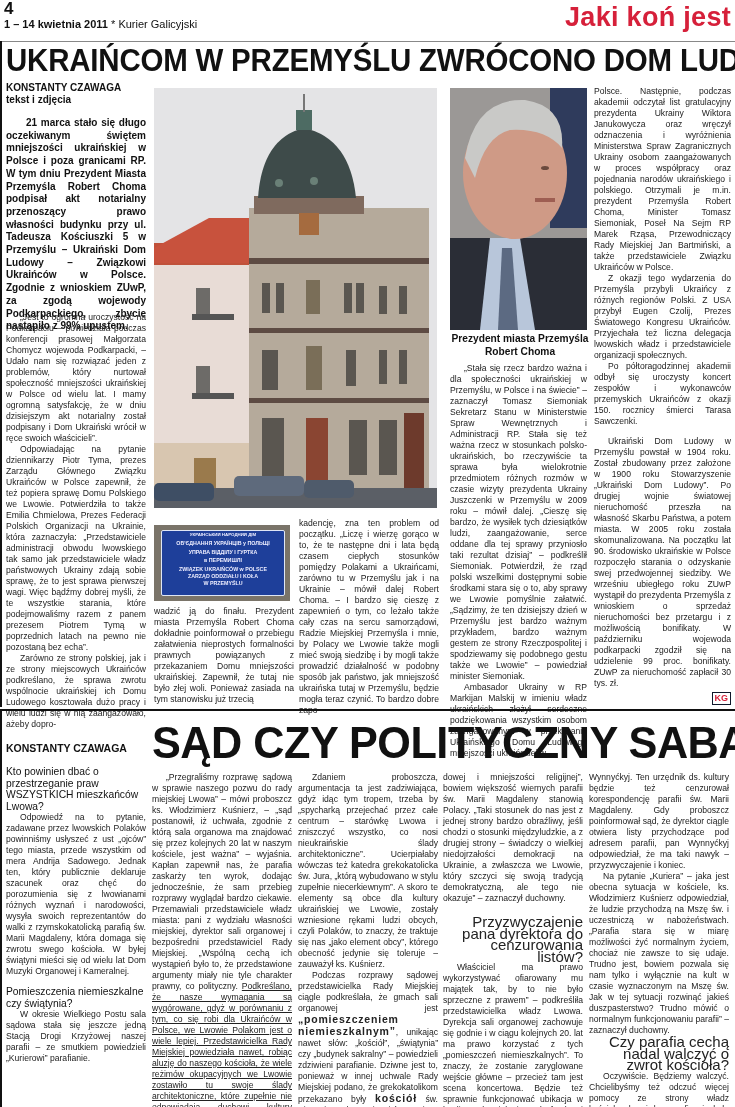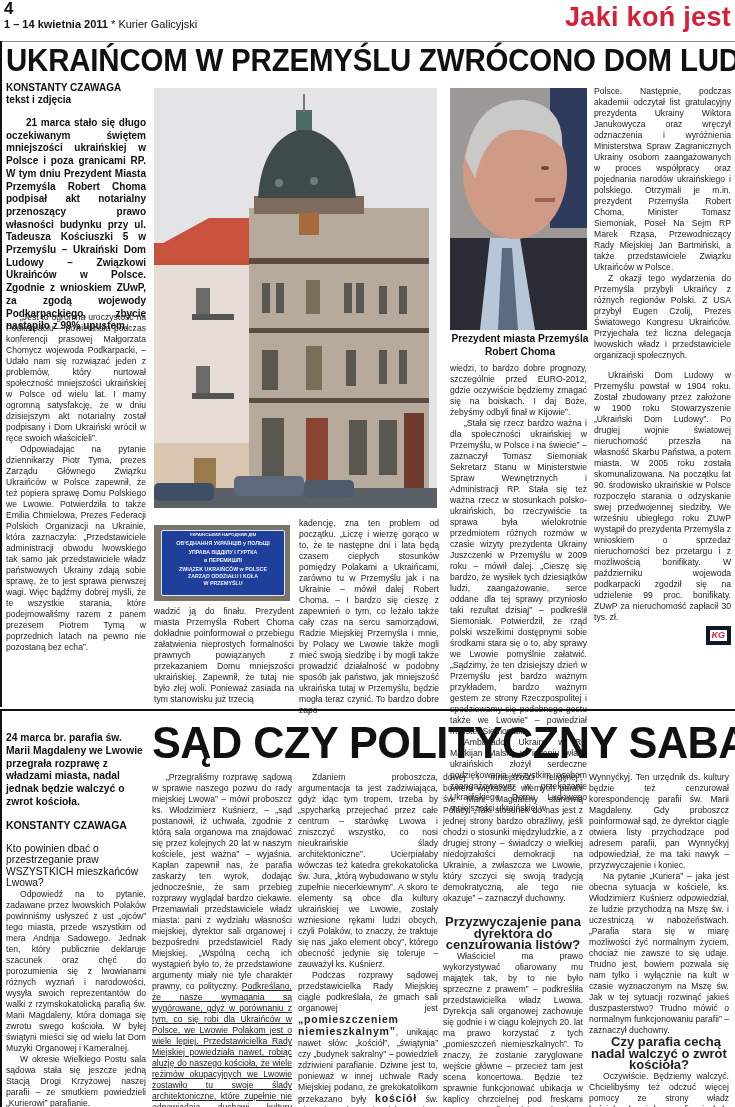--- a/index.html
+++ b/index.html
@@ -13,27 +13,27 @@
   .leftrule1 { left:0; top:41px; width:2px; height:666px; background:#111; }
   .h1 { left:6px; top:44px; width:729px; font-size:31px; font-weight:bold; line-height:34px; letter-spacing:-0.2px; font-family:"Liberation Sans", sans-serif; transform:scaleX(0.95); transform-origin:left; white-space:nowrap; }
   .col { font-size:8.6px; line-height:11px; text-align:justify; color:#222; font-family:"Liberation Sans", sans-serif; }
   .col p { margin:0; text-indent:14px; }
   .col p.noind { text-indent:0; }
   .lead { font-size:10px; line-height:12.7px; font-weight:bold; text-align:justify; }
   .lead p { margin:0; text-indent:20px; }
   .byline { font-size:10px; font-weight:bold; line-height:12px; }
   .photo { overflow:hidden; }
   .caption { font-size:10.2px; line-height:12.5px; font-weight:bold;text-align:center; }
-  .kg { display:inline-block; background:#fff; color:#d6203a; border:4px solid #0f172a; font-size:9px; font-style:italic; font-weight:bold; padding:0 2px; line-height:11px; }
+  .kg { display:inline-block; background:#fff; color:#d6203a; border:1px solid #0f172a; font-size:9px; font-weight:bold; padding:0 2px; line-height:11px; }
   .divider2 { left:0; top:709px; width:735px; height:2px; background:#111; }
   .leftrule2 { left:0; top:709px; width:2px; height:398px; background:#111; }
   .h2 { left:152px; top:719px; font-size:45px; line-height:48px; font-weight:bold; letter-spacing:-0.5px; white-space:nowrap; transform:scaleX(0.96); transform-origin:left; }
   .lead2 { font-size:10.3px; line-height:12.8px; font-weight:bold; }
   .subhead { font-size:10.3px; line-height:11.5px; font-weight:normal; margin-top:6px; }
-  .sub2 { font-size:13px; font-weight:bold; line-height:11.5px; text-align:center; }
+  .sub2 { font-size:15px; font-weight:normal; line-height:11.5px; text-align:right; }
   .u { text-decoration:underline; }
   .big { font-size:10.5px; font-weight:bold; letter-spacing:0.8px; }
 </style>
 </head>
 <body>
 
 <div class="abs pagenum">4</div>
 <div class="abs dateline"><b>1 – 14 kwietnia 2011</b><span> * </span><span>Kurier Galicyjski</span></div>
 <div class="abs section">Jaki koń jest</div>
 <div class="abs topline"></div>
@@ -46,20 +46,21 @@
   <div class="byline">tekst i zdjęcia</div>
 </div>
 
 <div class="abs lead" style="left:6px;top:117px;width:140px;">
   <p>21 marca stało się długo oczekiwanym świętem mniejszości ukraińskiej w Polsce i poza granicami RP. W tym dniu Prezydent Miasta Przemyśla Robert Choma podpisał akt notarialny przenoszący prawo własności budynku przy ul. Tadeusza Kościuszki 5 w Przemyślu – Ukraiński Dom Ludowy – Związkowi Ukraińców w Polsce. Zgodnie z wnioskiem ZUwP, za zgodą wojewody Podkarpackiego, zbycie nastąpiło z 99% upustem.</p>
 </div>
 
 <div class="abs col" style="left:6px;top:312px;width:140px;">
   <p>„Jest to ogromna uroczystość na Podkarpaciu – powiedziała podczas konferencji prasowej Małgorzata Chomycz wojewoda Podkarpacki, – Udało nam się rozwiązać jeden z problemów, który nurtował społeczność mniejszości ukraińskiej w Polsce od wielu lat. I mamy ogromną satysfakcję, że w dniu dzisiejszym akt notarialny został podpisany i Dom Ukraiński wrócił w ręce swoich właścicieli”.</p>
   <p>Odpowiadając na pytanie dziennikarzy Piotr Tyma, prezes Zarządu Głównego Związku Ukraińców w Polsce zapewnił, że też popiera sprawę Domu Polskiego we Lwowie. Potwierdziła to także Emilia Chmielowa, Prezes Federacji Polskich Organizacji na Ukrainie, która zaznaczyła: „Przedstawiciele administracji obwodu lwowskiego tak samo jak przedstawiciele władz państwowych Ukrainy zdają sobie sprawę, że to jest sprawa pierwszej wagi. Więc bądźmy dobrej myśli, że te wszystkie starania, które podejmowaliśmy razem z panem prezesem Piotrem Tymą w poprzednich latach na pewno nie pozostaną bez echa”.</p>
+  <p>Zarówno ze strony polskiej, jak i ze strony miejscowych Ukraińców podkreślano, że sprawa zwrotu wspólnocie ukraińskiej ich Domu Ludowego kosztowała dużo pracy i wielu ludzi się w nią zaangażowało, ażeby dopro-</p>
 </div>
 
 <div class="abs photo" style="left:154px;top:88px;width:283px;height:420px;background:#dcdcdc;" title="Ukraiński Dom Ludowy w Przemyślu">
   <svg width="283" height="420" viewBox="0 0 283 420">
     <rect width="283" height="420" fill="#e4e4e6"></rect>
 
     <rect x="0" y="170" width="95" height="250" fill="#e8dcd6"></rect>
     <rect x="0" y="155" width="95" height="22" fill="#c0513a"></rect>
     <rect x="42" y="200" width="14" height="30" fill="#6d6b68"></rect>
     <rect x="42" y="278" width="14" height="30" fill="#6d6b68"></rect>
@@ -142,45 +143,45 @@
     <ellipse cx="65" cy="85" rx="52" ry="66" fill="#cf9a86"></ellipse>
     <path d="M15 70 Q25 10 75 12 Q115 18 112 60 Q95 40 60 42 Q35 48 25 90 Z" fill="#c9c9c7"></path>
     <ellipse cx="95" cy="80" rx="4" ry="2" fill="#6b4a3e"></ellipse>
     <rect x="85" y="110" width="20" height="4" fill="#9e5e52"></rect>
   </svg>
 </div>
 
 <div class="abs caption" style="left:450px;top:333px;width:140px;">Prezydent miasta Przemyśla Robert Choma</div>
 
 <div class="abs col" style="left:450px;top:363px;width:137px;">
-  <p class="noind">wiedzi, to bardzo dobre prognozy, szczególnie przed EURO-2012, gdzie oczywiście będziemy zmagać się na boiskach. I daj Boże, żebyśmy odbyli finał w Kijowie”.</p>
   <p>„Stała się rzecz bardzo ważna i dla społeczności ukraińskiej w Przemyślu, w Polsce i na świecie” – zaznaczył Tomasz Siemoniak Sekretarz Stanu w Ministerstwie Spraw Wewnętrznych i Administracji RP. Stała się też ważna rzecz w stosunkach polsko-ukraińskich, bo rzeczywiście ta sprawa była wielokrotnie przedmiotem różnych rozmów w czasie wizyty prezydenta Ukrainy Juszczenki w Przemyślu w 2009 roku – mówił dalej. „Cieszę się bardzo, że wysiłek tych dziesiątków ludzi, zaangażowanie, serce oddane dla tej sprawy przyniosło taki rezultat dzisiaj” – podkreślił Siemoniak. Potwierdził, że rząd polski wszelkimi dostępnymi sobie środkami stara się o to, aby sprawy we Lwowie pomyślnie załatwić. „Sądzimy, że ten dzisiejszy dzień w Przemyślu jest bardzo ważnym przykładem, bardzo ważnym gestem ze strony Rzeczpospolitej i spodziewamy się podobnego gestu także we Lwowie” – powiedział minister Siemoniak.</p>
   <p>Ambasador Ukrainy w RP Markijan Malskij w imieniu władz ukraińskich złożył serdeczne podziękowania wszystkim osobom zaangażowanym w przekazanie Ukraińskiego Domu Ludowego mniejszości ukraińskiej w</p>
 </div>
 
 <div class="abs col" style="left:594px;top:86px;width:137px;">
   <p class="noind">Polsce. Następnie, podczas akademii odczytał list gratulacyjny prezydenta Ukrainy Wiktora Janukowycza oraz wręczył odznaczenia i wyróżnienia Ministerstwa Spraw Zagranicznych Ukrainy osobom zaangażowanych w proces współpracy oraz pojednania narodów ukraińskiego i polskiego. Otrzymali je m.in. prezydent Przemyśla Robert Choma, Minister Tomasz Siemoniak, Poseł Na Sejm RP Marek Rząsa, Przewodniczący Rady Miejskiej Jan Bartmiński, a także przedstawiciele Związku Ukraińców w Polsce.</p>
   <p>Z okazji tego wydarzenia do Przemyśla przybyli Ukraińcy z różnych regionów Polski. Z USA przybył Eugen Czolij, Prezes Światowego Kongresu Ukraińców. Przyjechała też liczna delegacja lwowskich władz i przedstawiciele organizacji społecznych.</p>
+  <p>Po półtoragodzinnej akademii odbył się uroczysty koncert zespołów i wykonawców przemyskich Ukraińców z okazji 150. rocznicy śmierci Tarasa Sawczenki.</p>
   <p style="height:9px;"></p>
   <p>Ukraiński Dom Ludowy w Przemyślu powstał w 1904 roku. Został zbudowany przez założone w 1900 roku Stowarzyszenie „Ukraiński Dom Ludowy”. Po drugiej wojnie światowej nieruchomość przeszła na własność Skarbu Państwa, a potem miasta. W 2005 roku została skomunalizowana. Na początku lat 90. środowisko ukraińskie w Polsce rozpoczęło starania o odzyskanie swej przedwojennej siedziby. We wrześniu ubiegłego roku ZUwP wystąpił do prezydenta Przemyśla z wnioskiem o sprzedaż nieruchomości bez przetargu i z możliwością bonifikaty. W październiku wojewoda podkarpacki zgodził się na udzielenie 99 proc. bonifikaty. ZUwP za nieruchomość zapłacił 30 tys. zł.</p>
   <div style="text-align:right;margin-top:3px;"><span class="kg">KG</span></div>
 </div>
 
 <div class="abs divider2"></div>
 <div class="abs leftrule2"></div>
 
 <div class="abs h2">SĄD CZY POLITYCZNY SABAT?</div>
 
 <div class="abs" style="left:6px;top:732px;width:140px;">
-  <div class="lead2">24 marca br. parafia św. Marii Magdaleny we Lwowie przegrała rozprawę z władzami miasta, nadal jednak będzie walczyć o zwrot kościoła.</div>
   <div class="byline" style="margin-top:10px;font-size:10.5px;">KONSTANTY CZAWAGA</div>
   <div class="subhead" style="margin-top:12px;">Kto powinien dbać o przestrzeganie praw WSZYSTKICH mieszkańców Lwowa?</div>
   <div class="col">
     <p>Odpowiedź na to pytanie, zadawane przez lwowskich Polaków powinniśmy usłyszeć z ust „ojców” tego miasta, przede wszystkim od mera Andrija Sadowego. Jednak ten, który publicznie deklaruje szacunek oraz chęć do porozumienia się z lwowianami różnych wyznań i narodowości, wysyła swoich reprezentantów do walki z rzymskokatolicką parafią św. Marii Magdaleny, która domaga się zwrotu swego kościoła. W byłej świątyni mieści się od wielu lat Dom Muzyki Organowej i Kameralnej.</p>
   </div>
+  <div class="subhead" style="margin-top:9px;">Pomieszczenia niemieszkalne czy świątynia?</div>
   <div class="col">
     <p>W okresie Wielkiego Postu sala sądowa stała się jeszcze jedną Stacją Drogi Krzyżowej naszej parafii – ze smutkiem powiedzieli „Kurierowi” parafianie.</p>
 
   </div>
 </div>
 
 <div class="abs col" style="left:152px;top:772px;width:140px;">
   <p><span>„Przegraliśmy rozprawę sądową w sprawie naszego pozwu do rady miejskiej Lwowa” – mówi proboszcz ks. Włodzimierz Kuśnierz, – „sąd postanowił, iż uchwała, zgodnie z którą sala organowa ma znajdować się przez kolejnych 20 lat w naszym kościele, jest ważna” – wyjaśnia. Kapłan zapewnił nas, że parafia zaskarży ten wyrok, dodając jednocześnie, że sam przebieg rozprawy wyglądał bardzo ciekawie. Przemawiali przedstawiciele władz miasta: pani z wydziału własności miejskiej, dyrektor sali organowej i bezpośredni przedstawiciel Rady Miejskiej. „Wspólną cechą ich wystąpień było to, że przedstawione argumenty miały nie tyle charakter prawny, co polityczny. </span><span class="u">Podkreślano, że nasze wymagania są wygórowane, gdyż w porównaniu z tym, co się robi dla Ukraińców w Polsce, we Lwowie Polakom jest o wiele lepiej. Przedstawicielka Rady Miejskiej powiedziała nawet, robiąc aluzję do naszego kościoła, że wiele reżimów okupacyjnych we Lwowie zostawiło tu swoje ślady architektoniczne, które zupełnie nie odpowiadają duchowi kultury ukraińskiej” – powiedział ks. Kuśnierz.</span></p>
 </div>
 

